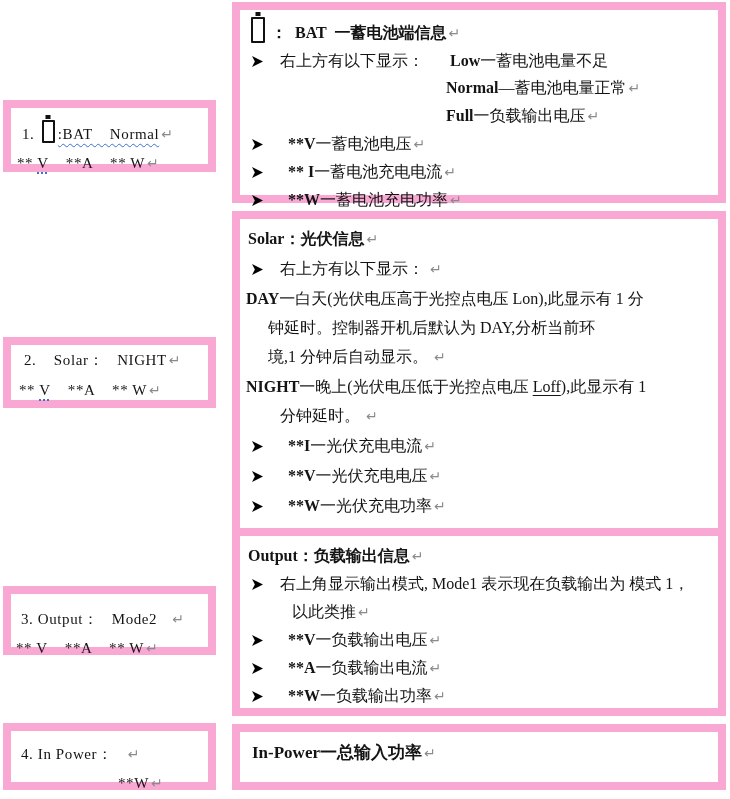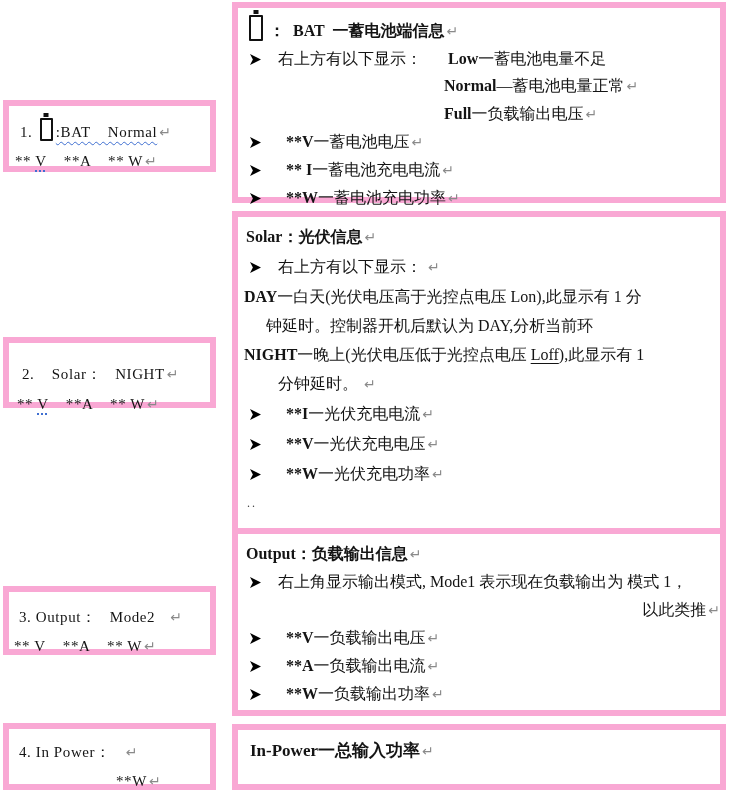--- a/index.html
+++ b/index.html
@@ -1,62 +1,62 @@
 <!DOCTYPE html>
 <html><head>
 <meta charset="utf-8">
 <style>
   html,body { margin:0; padding:0; background:#fff; }
   .page {
     position:relative; width:730px; height:799px; background:#ffffff;
     font-family:"Liberation Serif","DejaVu Serif",serif;
     color:#141414; overflow:hidden;
   }
-  .box { position:absolute; border:6px solid #f9a8d4; background:#fff; box-sizing:border-box; }
+  .box { position:absolute; border:8px solid #f9a8d4; background:#fff; box-sizing:border-box; }
 
   
   #lbox1 { left:3px;  top:70px;  width:213px; height:72px;margin-top:30px; }
   #lbox2 { left:3px;  top:337px; width:213px; height:71px; }
   #lbox3 { left:3px;  top:586px; width:213px; height:69px; }
   #lbox4 { left:3px;  top:723px; width:213px; height:67px; }
 
   
   #rboxA { left:232px; top:2px;   width:494px; height:201px; }
   #rboxB { left:232px; top:211px; width:494px; height:352px; }
   #rboxC { left:232px; top:528px; width:494px; height:188px; }
   #rboxD { left:232px; top:724px; width:494px; height:66px; }
 
   .ln { white-space:pre-wrap; position:relative; }
   .t  { white-space:pre-wrap; }
   .b  { font-weight:700; }
 
   
   .lscreen { font-size:15px; letter-spacing:0.6px; }
   #lbox1 { padding:12px 0 0 11px; } #lbox1 .ln { line-height:29px; }
-  #lbox2 { padding:16px 0 0 13px; } #lbox2 .ln { line-height:30px; }
+  #lbox2 { padding:0 0 0 13px; } #lbox2 .ln { line-height:30px; }
   #lbox3 { padding:11px 0 0 10px; } #lbox3 .ln { line-height:29px; }
   #lbox4 { padding:9px  0 0 10px; } #lbox4 .ln { line-height:29px; }
   .ln.l2shift { margin-left:-5px; }
   .ln.wshift  { margin-left:97px; }
 
   
   .rb { font-size:16px; }
   #rboxA { padding-top:7px; } #rboxA .ln { line-height:27px; }
   #rboxB { padding-top:5px; } #rboxB .ln { line-height:29px; }
   #rboxC { padding-top:6px; } #rboxC .ln { line-height:28px; }
   #rboxD { padding:9px 0 0 12px; font-size:17px; }
 
   .ln.title { padding-left:8px; }
   .ln.bullet { padding-left:10px; }
   .ln.ind-lnf { padding-left:206px; }   
   .abs-lnf { position:absolute; left:210px; top:0; white-space:pre-wrap; }
   .ln.day { padding-left:6px; }
   .ln.day-cont { padding-left:28px; }
   .ln.night-cont { padding-left:40px; }
-  .ln.cont38 { padding-left:38px;text-align:right; }
+  .ln.cont38 { padding-left:52px; }
   .ln.dots { padding-left:9px; line-height:14px; font-size:12px; color:#444; letter-spacing:2px; }
 
   
   .tri {
     display:inline-block; width:11px; height:11px; background:#000;
     clip-path:polygon(0 0, 100% 50%, 0 100%, 26% 50%);
     margin:0 17px 0 2px; vertical-align:-1px;
   }
   .tri.g2 { margin-right:25px; }
 
@@ -122,20 +122,21 @@
     <div class="ln bullet"><span class="tri g2"></span><span class="t b">**V</span><span class="t">一蓄电池电压</span><span class="pmark">↵</span></div>
     <div class="ln bullet"><span class="tri g2"></span><span class="t b">** I</span><span class="t">一蓄电池充电电流</span><span class="pmark">↵</span></div>
     <div class="ln bullet"><span class="tri g2"></span><span class="t b">**W</span><span class="t">一蓄电池充电功率</span><span class="pmark">↵</span></div>
   </div>
 
   <div class="box rb" id="rboxB">
     <div class="ln title"><span class="t b">Solar：光伏信息</span><span class="pmark">↵</span></div>
     <div class="ln bullet"><span class="tri"></span><span class="t">右上方有以下显示： </span><span class="pmark">↵</span></div>
     <div class="ln day"><span class="t b">DAY</span><span class="t">一白天(光伏电压高于光控点电压 Lon),此显示有 1 分</span></div>
     <div class="ln day-cont"><span class="t">钟延时。控制器开机后默认为 DAY,分析当前环</span></div>
+    <div class="ln day-cont"><span class="t">境,1 分钟后自动显示。 </span><span class="pmark">↵</span></div>
     <div class="ln day"><span class="t b">NIGHT</span><span class="t">一晚上(光伏电压低于光控点电压 </span><span class="t wavy-red">Loff</span><span class="t">),此显示有 1</span></div>
     <div class="ln night-cont"><span class="t">分钟延时。 </span><span class="pmark">↵</span></div>
     <div class="ln bullet"><span class="tri g2"></span><span class="t b">**I</span><span class="t">一光伏充电电流</span><span class="pmark">↵</span></div>
     <div class="ln bullet"><span class="tri g2"></span><span class="t b">**V</span><span class="t">一光伏充电电压</span><span class="pmark">↵</span></div>
     <div class="ln bullet"><span class="tri g2"></span><span class="t b">**W</span><span class="t">一光伏充电功率</span><span class="pmark">↵</span></div>
     <div class="ln dots"><span class="t">..</span></div>
   </div>
 
   <div class="box rb" id="rboxC">
     <div class="ln title"><span class="t b">Output：负载输出信息</span><span class="pmark">↵</span></div>

